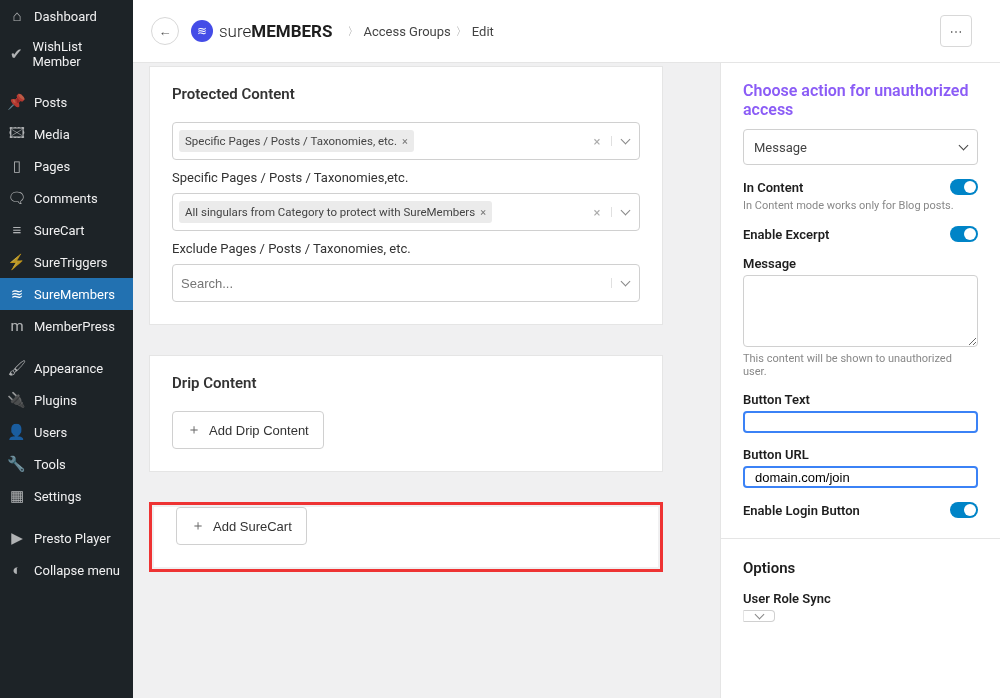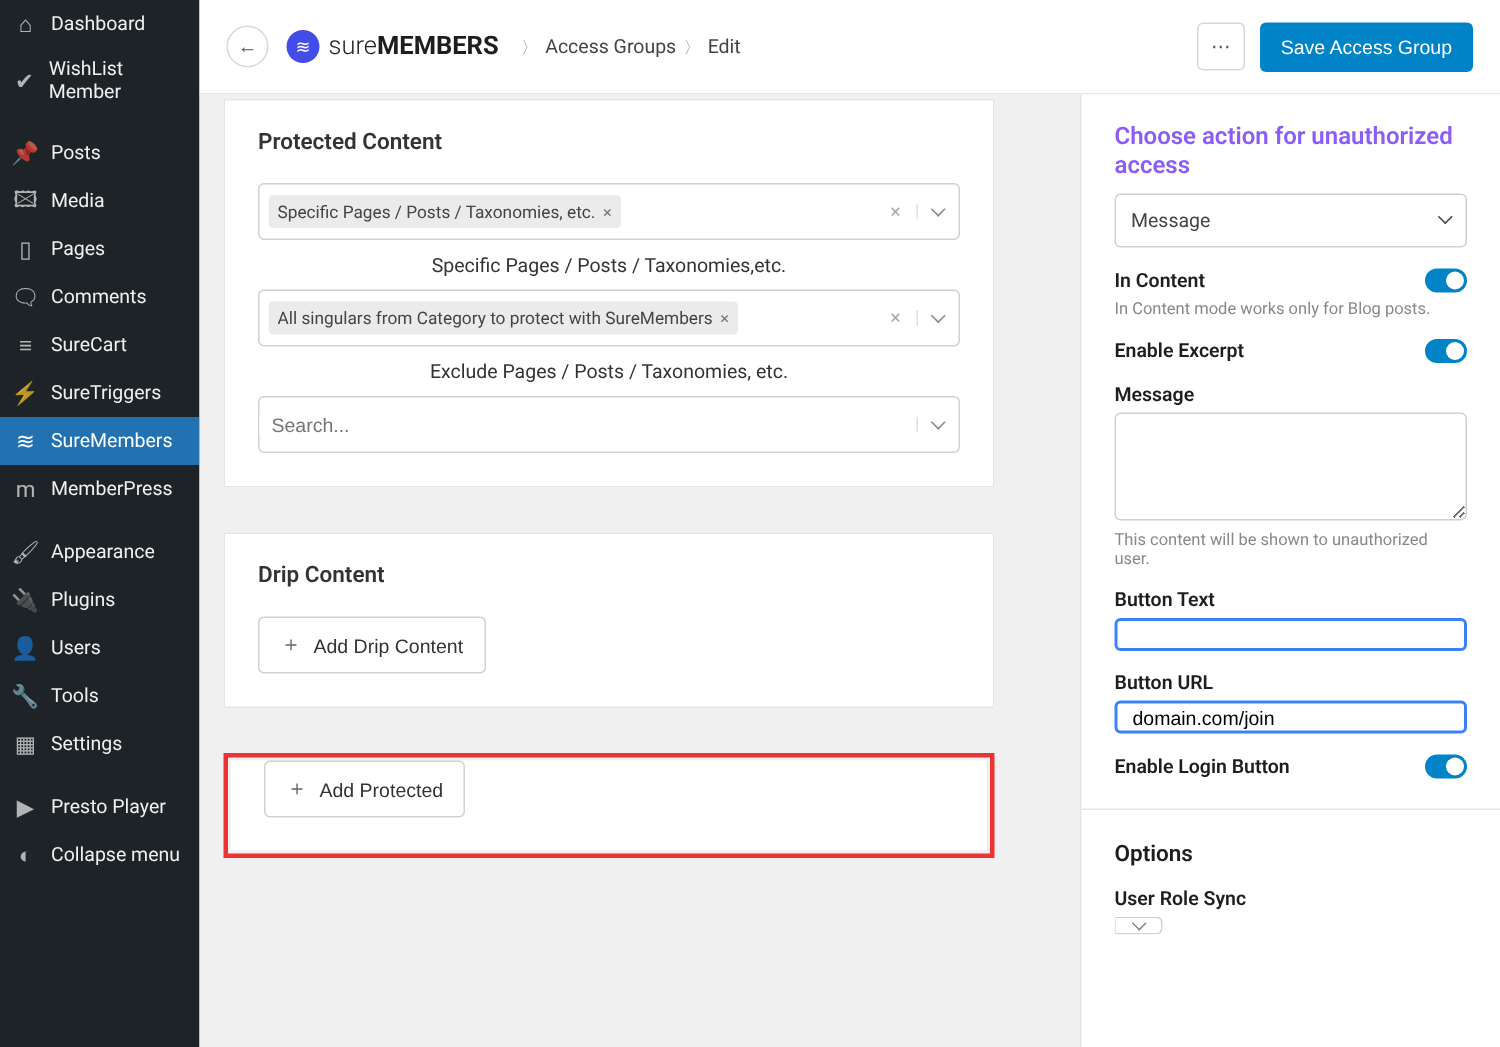--- a/index.html
+++ b/index.html
@@ -25,21 +25,21 @@
 .crumb { color: #444; }
 .topbar-spacer { flex: 1; }
 .dots-btn { width: 32px; height: 32px; border: 1px solid #d8d8d8; border-radius: 4px; display: flex; align-items: center; justify-content: center; cursor: pointer; margin-right: 10px; color: #555; }
 .save-btn { background: #0084c7; color: #fff; border: none; padding: 9px 14px; border-radius: 4px; font-size: 13px; font-weight: 500; cursor: pointer; }
 
 
 .main { position: absolute; top: 63px; left: 133px; width: 546px; bottom: 0; background: #f0f0f1; overflow: hidden; padding-right: 0; }
 .card { background: #fff; border: 1px solid #e5e5e5; margin-bottom: 30px; }
 .card-header { padding: 18px 22px; font-size: 15px; font-weight: 600; color: #333; border-bottom: 1px solid transparent; }
 .card-body { padding: 0 22px 22px; }
-.field-label { font-size: 13px; color: #333; margin: 10px 0 8px; text-align: center; }
+.field-label { font-size: 13px; color: #333; margin: 10px 0 8px; }
 .select-box { display: flex; border: 1px solid #d0d0d0; border-radius: 4px; height: 38px; align-items: center; }
 .select-box .tags { flex: 1; display: flex; align-items: center; padding: 0 6px; gap: 4px; }
 .tag { background: #ebebeb; border-radius: 3px; padding: 4px 6px; font-size: 11.5px; color: #444; display: flex; align-items: center; gap: 5px; justify-content: space-between; }
 .tag .x { cursor: pointer; color: #777; font-size: 11px; }
 .select-box .clear { width: 28px; text-align: center; color: #aaa; cursor: pointer; }
 .select-box .chev { width: 28px; border-left: 1px solid #e0e0e0; display: flex; align-items: center; justify-content: center; color: #888; cursor: pointer; }
 .select-box input.ph { border: none; outline: none; flex: 1; padding: 0 8px; font-size: 13px; color: #888; }
 .add-btn { border: 1px solid #d0d0d0; border-radius: 4px; padding: 9px 14px; background: #fff; font-size: 13px; cursor: pointer; display: inline-flex; align-items: center; gap: 8px; color: #333; }
 .add-btn .plus { color: #666; font-size: 14px; }
 .highlight { border: 3px solid #e33; padding: 2px; margin-bottom: 0; }
@@ -145,21 +145,20 @@
     <span class="brand-logo">≋</span>
     <span class="brand-thin">sure</span>
       <span class="brand-bold">MEMBERS</span>
   </div>
   <span class="crumb-sep">〉</span>
   <span class="crumb">Access Groups</span>
   <span class="crumb-sep">〉</span>
   <span class="crumb">Edit</span>
   <div class="topbar-spacer"></div>
   <div class="dots-btn">⋯</div>
-  <button class="save-btn">Save Access Group</button>
 </div>
 
 <div class="main">
   <div style="padding: 3px 16px;">
 
     <div class="card">
       <div class="card-header">Protected Content</div>
       <div class="card-body">
         <div class="select-box">
           <div class="tags">
@@ -206,21 +205,21 @@
             <span>Add Drip Content</span>
           </button>
       </div>
     </div>
 
     <div class="highlight">
       <div class="highlight-inner">
         <div class="card-body">
           <button class="add-btn">
               <span class="plus">＋</span>
-              <span>Add Protected</span>
+              <span>Add SureCart</span>
             </button>
         </div>
       </div>
     </div>
 
   </div>
 </div>
 
 <div class="right">
   <h3>Choose action for unauthorized access</h3>

